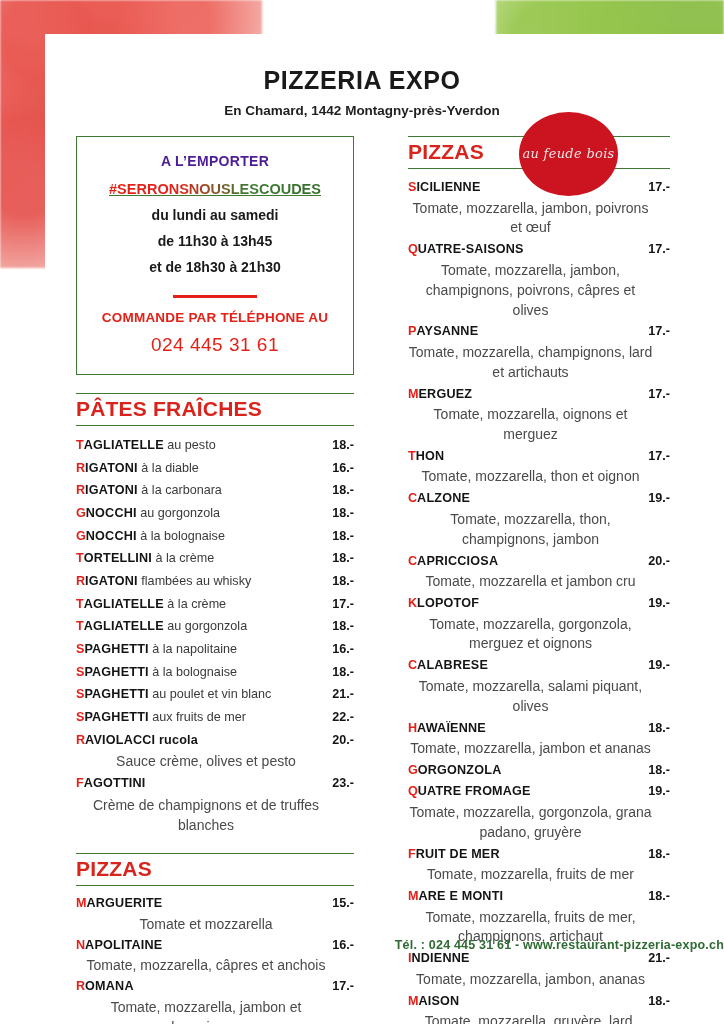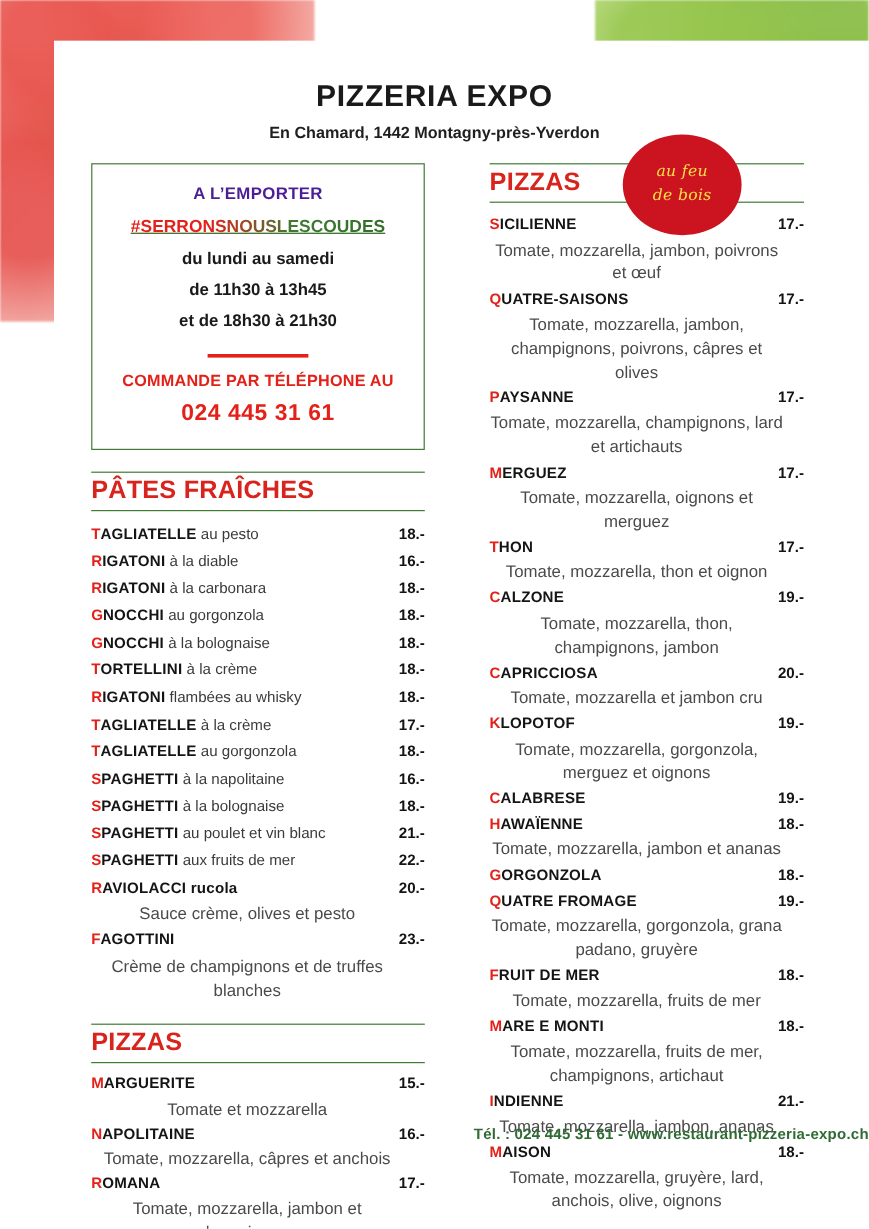--- a/index.html
+++ b/index.html
@@ -142,21 +142,21 @@
   .takeaway-order {
     color: #e32119;
     font-size: 13.5px;
     font-weight: bold;
     margin: 0;
     letter-spacing: 0.2px;
   }
   .takeaway-phone {
     color: #e32119;
     font-size: 19px;
-    font-weight: bold;
+    font-weight: normal;
     margin: 9px 0 0 0;
     letter-spacing: 0.5px;
   }
 
   
   .section {
     margin-top: 18px;
   }
   .section-head {
     border-top: 1.6px solid #3f7a33;
@@ -220,23 +220,23 @@
   .col-left .pasta .item-name,
   .col-left .pasta .item-price { line-height: 1.72; }
 
   
   .badge {
     position: absolute;
     left: 519px; top: 112px;
     width: 99px; height: 84px;
     border-radius: 50%;
     background: #cc1320;
-    color: #fde047;
+    color: #e5e5e5;
     display: flex;
-    flex-direction: column;
+    flex-direction: row;
     align-items: center;
     justify-content: center;
     z-index: 5;
   }
   .badge span {
     font-family: "DejaVu Serif", serif;
     font-style: italic;
     font-size: 13px;
     line-height: 1.55;
     letter-spacing: 0.3px;
@@ -480,20 +480,21 @@
                 <div class="item-name"><span class="cap">K</span><span class="nm">LOPOTOF</span></div>
                 <div class="item-price">19.-</div>
               </div>
               <div class="item-desc">Tomate, mozzarella, gorgonzola, merguez et oignons</div>
             </div>
             <div class="item">
               <div class="item-row">
                 <div class="item-name"><span class="cap">C</span><span class="nm">ALABRESE</span></div>
                 <div class="item-price">19.-</div>
               </div>
+              <div class="item-desc">Tomate, mozzarella, salami piquant, olives</div>
             </div>
             <div class="item">
               <div class="item-row">
                 <div class="item-name"><span class="cap">H</span><span class="nm">AWAÏENNE</span></div>
                 <div class="item-price">18.-</div>
               </div>
               <div class="item-desc">Tomate, mozzarella, jambon et ananas</div>
             </div>
             <div class="item">
               <div class="item-row">

